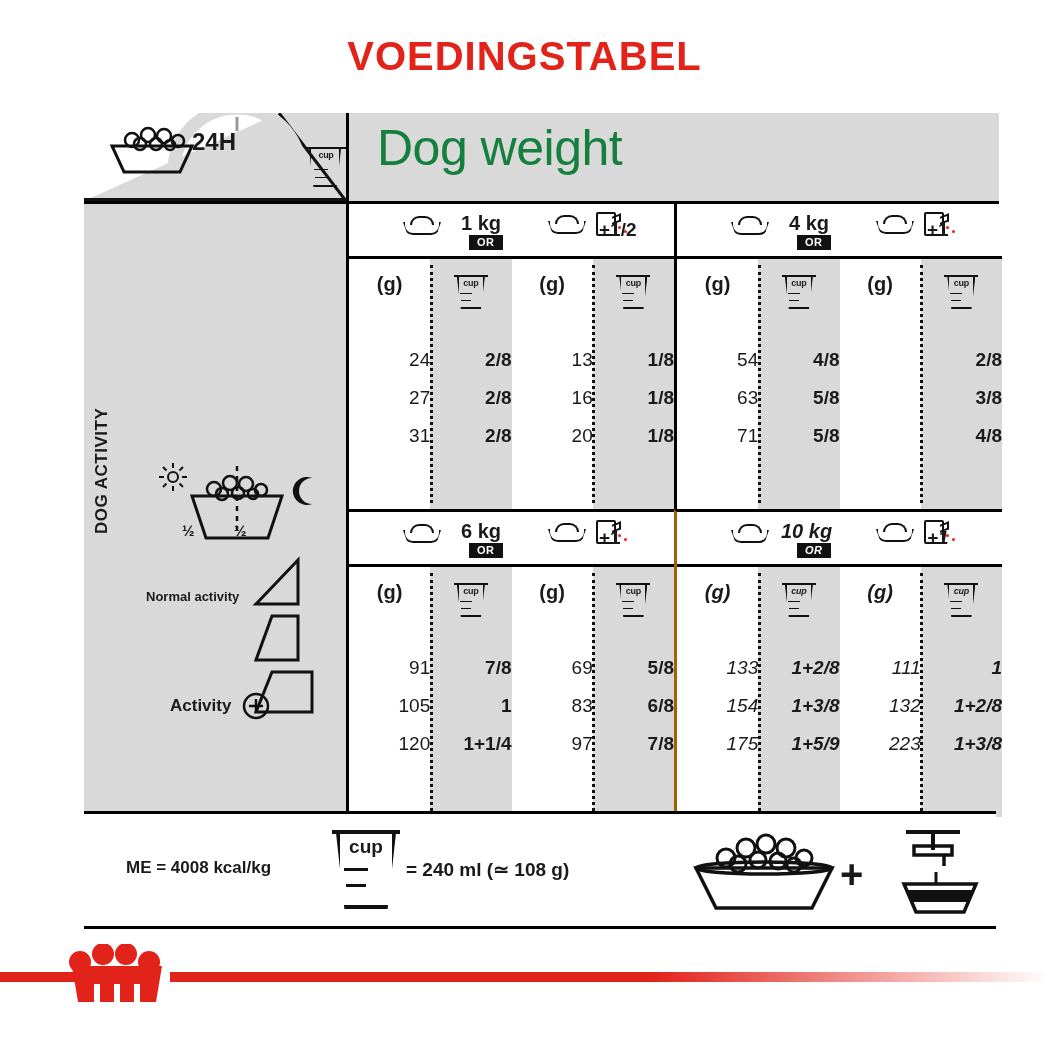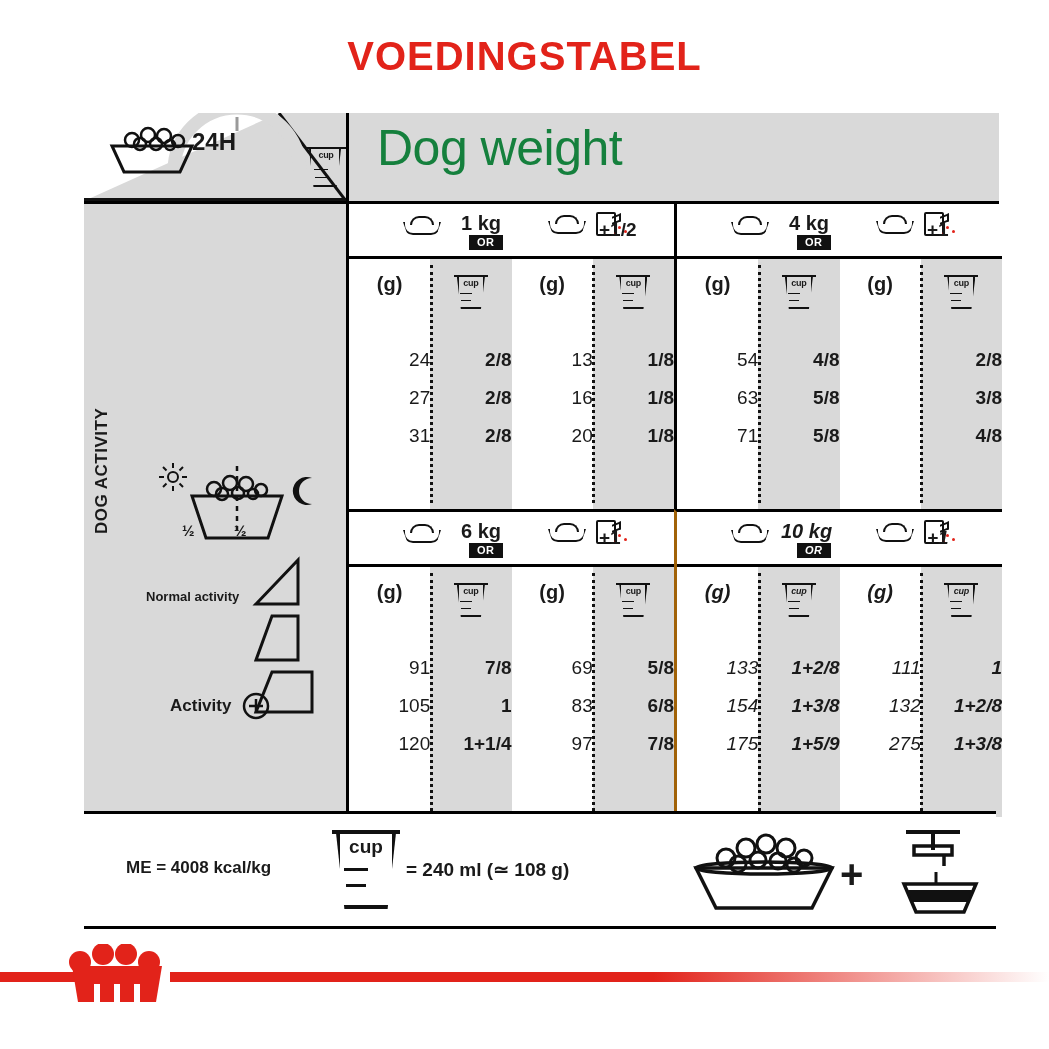--- a/index.html
+++ b/index.html
@@ -716,21 +716,21 @@
             <div class="val b">1+2/8</div>
             <div class="val b">1+3/8</div>
             <div class="val b">1+5/9</div>
           </div>
         </div>
         <div class="col c2">
           <div class="unit">(g)</div>
           <div class="vals">
             <div class="val">111</div>
             <div class="val">132</div>
-            <div class="val">275</div>
+            <div class="val">223</div>
           </div>
         </div>
         <div class="col c3 shade">
           <div class="unit">
             <span class="cup-icon">
               <span class="rim"></span><span class="body"></span>
               <span class="lbl">cup</span>
               <span class="l1"></span><span class="l2"></span>
             </span>
           </div>

